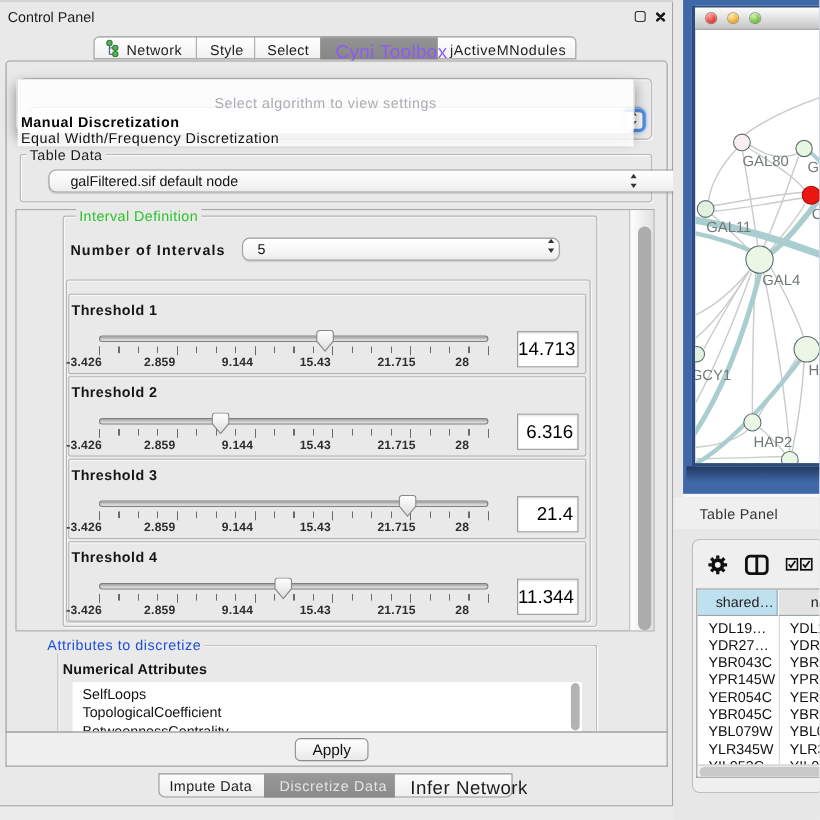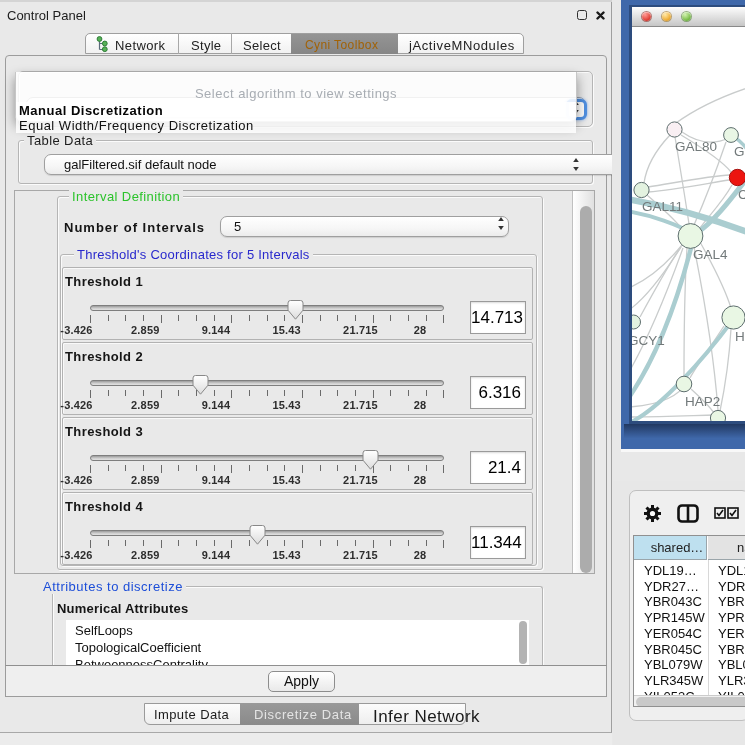--- a/index.html
+++ b/index.html
@@ -32,21 +32,21 @@
 <div class="abs" style="left:291px;top:33px;width:107px;height:21px;background:linear-gradient(#949494,#868686);border-top:1px solid #9f9f9f"></div>
 <svg class="abs" style="left:95px;top:34px" width="14" height="19" viewBox="0 0 14 19">
 <path d="M4.5 5 V15.5 M4.5 9.5 H9.5 M4.5 15.5 H9.5" stroke="#5a6b7a" stroke-width="1.2" fill="none"></path>
 <circle cx="4.5" cy="5" r="2.4" fill="#57b257" stroke="#2f7d38" stroke-width="1"></circle>
 <circle cx="9.8" cy="9.5" r="2.4" fill="#57b257" stroke="#2f7d38" stroke-width="1"></circle>
 <circle cx="9.8" cy="15.2" r="2.4" fill="#57b257" stroke="#2f7d38" stroke-width="1"></circle>
 </svg>
 <div class="abs" style="left:115px;top:38px;font-size:13px;color:#222;letter-spacing:.4px">Network</div>
 <div class="abs" style="left:191px;top:38px;font-size:13px;color:#222;letter-spacing:.3px">Style</div>
 <div class="abs" style="left:243px;top:38px;font-size:13px;color:#222;letter-spacing:.3px">Select</div>
-<div class="abs" style="left:305px;top:38px;font-size:12px;color:#a16207;letter-spacing:.4px">Cyni Toolbox</div>
+<div class="abs" style="left:305px;top:38px;font-size:17px;color:#8b5cf6;letter-spacing:.4px">Cyni Toolbox</div>
 <div class="abs" style="left:409px;top:38px;font-size:13px;color:#222;letter-spacing:.6px">jActiveMNodules</div>
 
 <div class="abs" style="left:5px;top:55px;width:602px;height:611px;background:#e9e9e9;border:1px solid #9c9c9c;border-radius:4px 4px 0 0"></div>
 
 <div class="gb" style="left:18px;top:71px;width:575px;height:56px;border-radius:5px"></div>
 <div class="combo" style="left:26px;top:97px;width:560px;height:21px"></div>
 <div class="abs" style="left:566px;top:99px;width:21px;height:21px;border:3.2px solid #4f8fe0;border-radius:6px;background:#fcfcfc;box-shadow:0 0 3px #7aaaee"></div>
 <svg class="abs" style="left:573px;top:101px" width="6" height="13" viewBox="0 0 6 13">
       <path d="M3 0 L5.8 4 H0.2 Z" fill="#333"></path>
       <path d="M3 13 L5.8 9 H0.2 Z" fill="#333"></path>
@@ -72,21 +72,20 @@
 <div class="abs thlab" style="left:64px;top:220px;letter-spacing:1px">Number of Intervals</div>
 <div class="combo" style="left:220px;top:216px;width:289px;height:21px">
       <span style="position:absolute;left:13px;top:2px">5</span>
     </div>
 <svg class="abs" style="left:498px;top:217px" width="6" height="13" viewBox="0 0 6 13">
       <path d="M3 0 L5.8 4 H0.2 Z" fill="#333"></path>
       <path d="M3 13 L5.8 9 H0.2 Z" fill="#333"></path>
     </svg>
 
 <div class="gb" style="left:60px;top:254px;width:477px;height:312px"></div>
-<div class="gbl" style="left:74px;top:248px;color:#2828cd;letter-spacing:.25px">Threshold's Coordinates for 5 Intervals</div>
 
 <svg width="0" height="0" style="position:absolute">
       <defs>
         <linearGradient id="thg" x1="0" y1="0" x2="0" y2="1">
           <stop offset="0" stop-color="#ffffff"></stop>
           <stop offset="1" stop-color="#dcdcdc"></stop>
         </linearGradient>
       </defs>
     </svg>
 
@@ -236,20 +235,23 @@
 <text x="10" y="184">GAL11</text>
 <text x="61" y="232">GAL4</text>
 <text x="-4" y="318">GCY1</text>
 <text x="103" y="314">H</text>
 <text x="53" y="379">HAP2</text>
 </g>
 </svg>
 
 <div class="abs" style="left:624px;top:424px;width:121px;height:17px;background:linear-gradient(rgba(13,24,48,.6),rgba(63,104,170,0) 85%)"></div>
 
+<div class="abs" style="left:613px;top:452px;width:132px;height:29px;background:#efefef;font-size:13px;color:#333">
+      <span style="position:absolute;left:23px;top:8px;letter-spacing:.3px">Table Panel</span>
+    </div>
 <div class="abs" style="left:613px;top:481px;width:132px;height:264px;background:#e7e7e7"></div>
 <div class="abs" style="left:629px;top:490px;width:120px;height:231px;background:#efefef;border:1px solid #bfbfbf;border-radius:7px"></div>
 
 <svg class="abs" style="left:642px;top:503px" width="21" height="21" viewBox="0 0 21 21">
 <g fill="#111">
         <circle cx="10.5" cy="10.5" r="6"></circle>
 <g stroke="#111">
           <path d="M10.5 2 V19 M2 10.5 H19 M4.5 4.5 L16.5 16.5 M16.5 4.5 L4.5 16.5" stroke-width="3" stroke-dasharray="3 11"></path>
         </g>
       </g>

